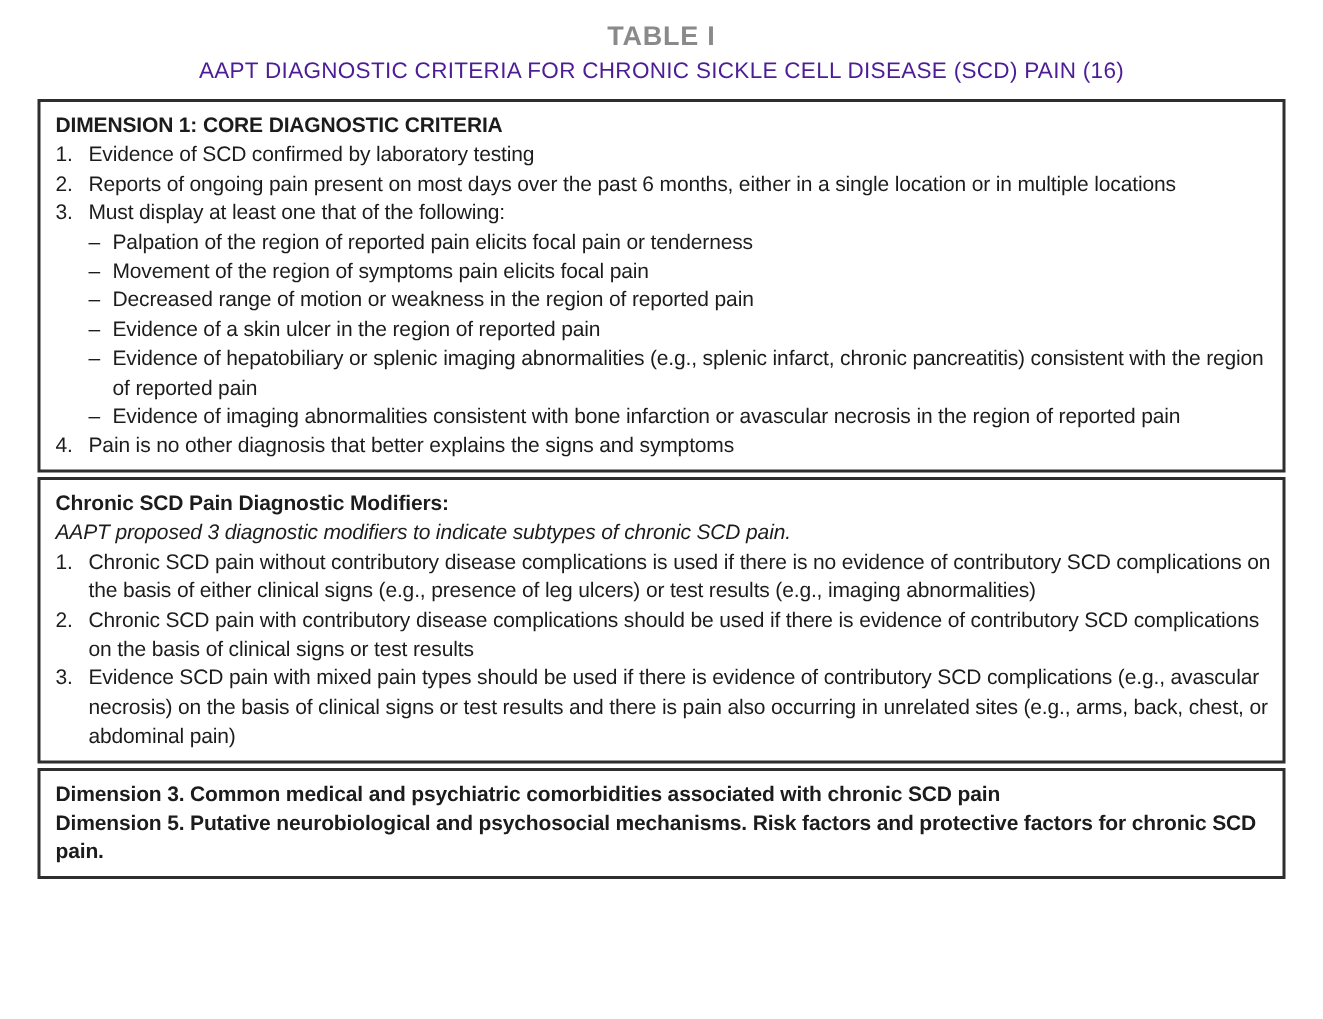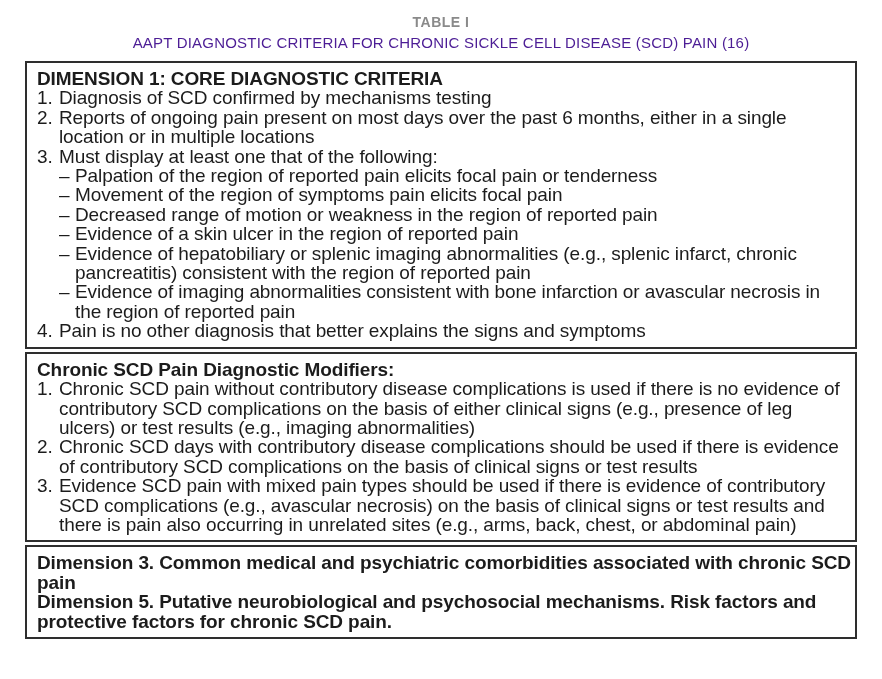--- a/index.html
+++ b/index.html
@@ -14,37 +14,37 @@
     height: 679px;
     box-sizing: border-box;
     padding: 12px 25px 10px 25px;
     background: #ffffff;
     overflow: hidden;
   }
   .table-label {
     text-align: center;
     color: #8a8a8a;
     font-weight: bold;
-    font-size: 14px;
+    font-size: 18px;
     letter-spacing: 0.5px;
     margin: 2px 0 4px 0;
   }
   .table-title {
     text-align: center;
     color: #4c1d95;
     font-size: 15px;
     letter-spacing: 0.2px;
     margin: 0 0 10px 0;
   }
   .box {
     border: 2px solid #2e2e2e;
     box-sizing: border-box;
     padding: 6px 4px 6px 10px;
     margin-bottom: 3px;
-    font-size: 19px;
+    font-size: 14px;
     line-height: 19.4px;
     letter-spacing: -0.1px;
   }
   .box:last-child { margin-bottom: 0; }
   .box-heading {
     font-weight: bold;
     margin: 0;
   }
   .box-subheading {
     font-style: italic;
@@ -84,21 +84,21 @@
 <div class="page">
 
   <div class="table-label">TABLE I</div>
   <div class="table-title">AAPT DIAGNOSTIC CRITERIA FOR CHRONIC SICKLE CELL DISEASE (SCD) PAIN (16)</div>
 
   <div class="box">
     <p class="box-heading">DIMENSION 1: CORE DIAGNOSTIC CRITERIA</p>
 
     <div class="item">
       <span class="num">1.</span>
-      <span class="txt">Diagnosis of SCD confirmed by mechanisms testing</span>
+      <span class="txt">Evidence of SCD confirmed by laboratory testing</span>
     </div>
 
     <div class="item">
       <span class="num">2.</span>
       <span class="txt">Reports of ongoing pain present on most days over the past 6 months, either in a single location or in multiple locations</span>
     </div>
 
     <div class="item">
       <span class="num">3.</span>
       <span class="txt">Must display at least one that of the following:</span>
@@ -130,28 +130,29 @@
     </div>
 
     <div class="item">
       <span class="num">4.</span>
       <span class="txt">Pain is no other diagnosis that better explains the signs and symptoms</span>
     </div>
   </div>
 
   <div class="box">
     <p class="box-heading">Chronic SCD Pain Diagnostic Modifiers:</p>
+    <p class="box-subheading">AAPT proposed 3 diagnostic modifiers to indicate subtypes of chronic SCD pain.</p>
 
     <div class="item">
       <span class="num">1.</span>
       <span class="txt">Chronic SCD pain without contributory disease complications is used if there is no evidence of contributory SCD complications on the basis of either clinical signs (e.g., presence of leg ulcers) or test results (e.g., imaging abnormalities)</span>
     </div>
     <div class="item">
       <span class="num">2.</span>
-      <span class="txt">Chronic SCD days with contributory disease complications should be used if there is evidence of contributory SCD complications on the basis of clinical signs or test results</span>
+      <span class="txt">Chronic SCD pain with contributory disease complications should be used if there is evidence of contributory SCD complications on the basis of clinical signs or test results</span>
     </div>
     <div class="item">
       <span class="num">3.</span>
       <span class="txt">Evidence SCD pain with mixed pain types should be used if there is evidence of contributory SCD complications (e.g., avascular necrosis) on the basis of clinical signs or test results and there is pain also occurring in unrelated sites (e.g., arms, back, chest, or abdominal pain)</span>
     </div>
   </div>
 
   <div class="box">
     <p class="dim-line">Dimension 3. Common medical and psychiatric comorbidities associated with chronic SCD pain</p>
     <p class="dim-line">Dimension 5. Putative neurobiological and psychosocial mechanisms. Risk factors and protective factors for chronic SCD pain.</p>

